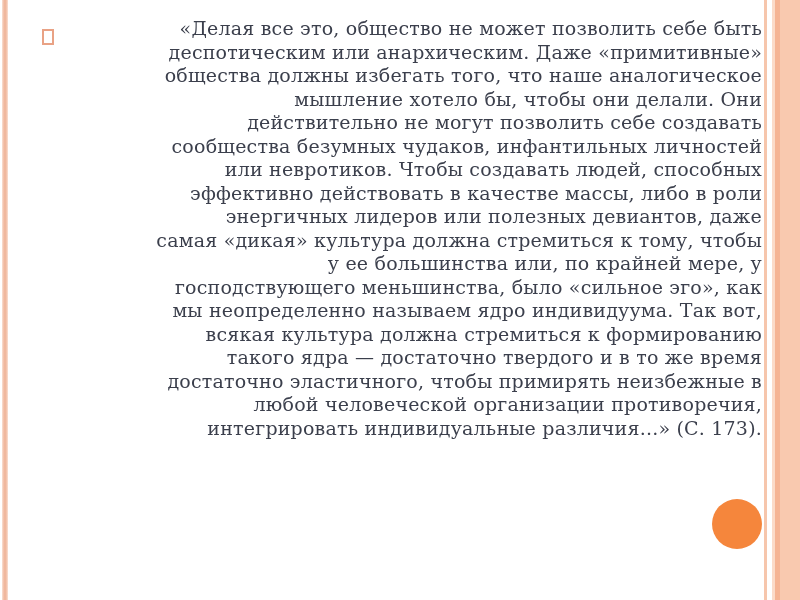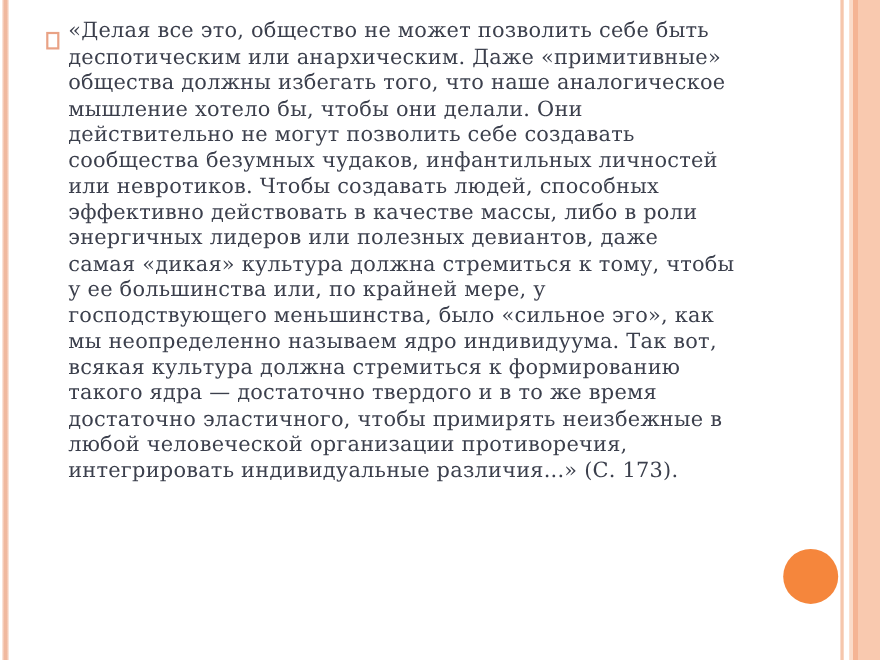--- a/index.html
+++ b/index.html
@@ -7,20 +7,21 @@
     padding: 0;
     background: #ffffff;
   }
   .slide {
     position: relative;
     width: 800px;
     height: 600px;
     background: #ffffff;
     overflow: hidden;
     font-family: "DejaVu Serif", "Liberation Serif", serif;
+    text-align: right;
   }
   
   .left-stripe {
     position: absolute;
     left: 2px;
     top: 0;
     width: 6px;
     height: 600px;
     background: linear-gradient(to right, #fae0d3 0%, #f0b89e 35%, #f0b89e 65%, #fae0d3 100%);
   }

